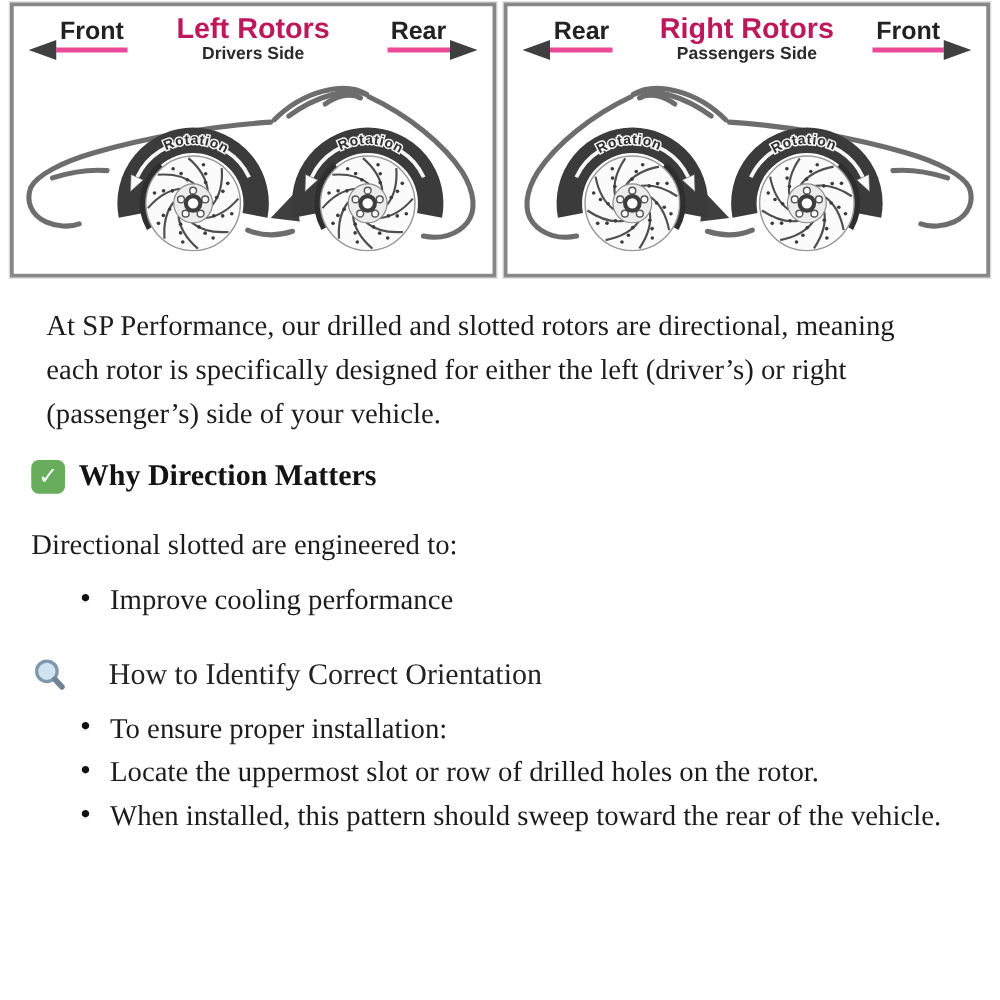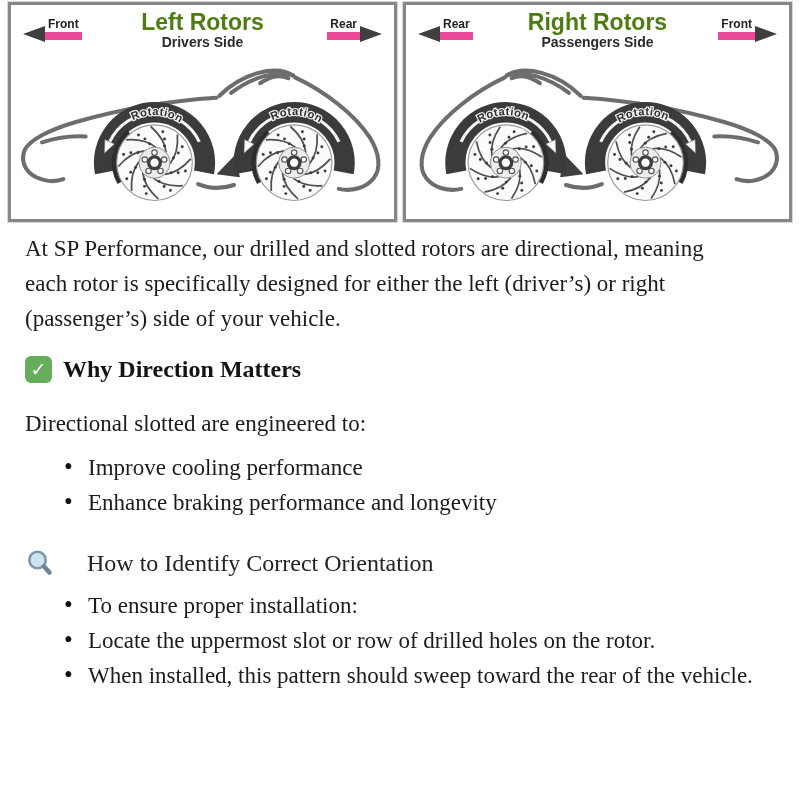--- a/index.html
+++ b/index.html
@@ -3,35 +3,35 @@
 <meta charset="utf-8">
 <style>
   html,body{margin:0;padding:0;background:#ffffff;}
   body{width:800px;height:800px;overflow:hidden;font-family:"Liberation Serif",serif;color:#1c1c1c;}
 
   
   .diagram{display:flex;gap:6px;padding:2px 8px 0 8px;}
   .panel{flex:1;border:3px solid #888;box-shadow:0 0 0 1px #d8d8d8;height:214px;background:#fff;position:relative;overflow:hidden;}
   .panel-head{position:relative;height:52px;}
   .titles{text-align:center;padding-top:5px;}
-  .panel-title{font-family:"Liberation Sans",sans-serif;font-weight:bold;font-size:23px;line-height:24px;color:#4d7c0f;letter-spacing:0px;}
+  .panel-title{font-family:"Liberation Sans",sans-serif;font-weight:bold;font-size:23px;line-height:24px;color:#be185d;letter-spacing:0px;}
   .panel-sub{font-family:"Liberation Sans",sans-serif;font-weight:bold;font-size:14px;color:#2a2a2a;margin-top:0px;}
   .dir{position:absolute;top:9px;}
-  .dir-word{display:inline-block;font-family:"Liberation Sans",sans-serif;font-weight:bold;font-size:12px;color:#222;border-bottom:8px solid #ec4899;padding:0 3px 1px 3px;position:relative;}
+  .dir-word{display:inline-block;font-family:"Liberation Sans",sans-serif;font-weight:bold;font-size:20px;color:#222;border-bottom:4px solid #ec4899;padding:0 3px 1px 3px;position:relative;}
   .dir-l{left:34px;}
   .dir-r{right:34px;}
   .tri{position:absolute;width:0;height:0;border-style:solid;}
   .tri-left{border-width:8px 22px 8px 0;border-color:transparent #3f3f3f transparent transparent;left:-22px;bottom:-10px;}
   .tri-right{border-width:8px 0 8px 22px;border-color:transparent transparent transparent #3f3f3f;right:-22px;bottom:-10px;}
   .car-svg{display:block;width:100%;height:160px;overflow:visible;}
   .car-line{fill:none;stroke:#6d6d6d;stroke-width:4.2;stroke-linecap:round;}
 
   
   .content{padding:9px 30px 0 25px;font-size:23px;line-height:35px;}
-  .intro{margin:0;max-width:722px;}
+  .intro{margin:12px;max-width:722px;}
   h2.sec{display:flex;align-items:center;gap:11px;font-size:24px;line-height:32px;margin:17px 0 0 0;font-weight:bold;color:#141414;}
   h2.sec2{margin-top:27px;font-weight:400;color:#232323;gap:32px;}
   .lead{margin:21px 0 0 0;}
   ul.blist{list-style:none;margin:9px 0 0 0;padding:0 0 0 63px;}
   ul.blist li{position:relative;max-width:668px;}
   ul.blist li::before{content:"\2022";position:absolute;left:-24px;top:-1px;font-size:25px;color:#111;}
   .check-icon{display:inline-flex;width:27px;height:27px;background:#67ad5b;border-radius:6px;color:#fff;align-items:center;justify-content:center;font-family:"DejaVu Sans",sans-serif;font-weight:bold;font-size:19px;flex:0 0 auto;}
   .mag-icon{display:inline-flex;width:30px;height:30px;flex:0 0 auto;}
 </style>
 </head>
@@ -284,21 +284,20 @@
 
   <h2 class="sec">
     <span class="check-icon">✓</span>
     <span>Why Direction Matters</span>
   </h2>
 
   <p class="lead">Directional slotted are engineered to:</p>
 
   <ul class="blist">
     <li>Improve cooling performance</li>
-    <li>Enhance braking performance and longevity</li>
   </ul>
 
   <h2 class="sec sec2">
     <span class="mag-icon">
       <svg viewBox="0 0 30 30" width="30" height="30">
         <circle cx="12.5" cy="12" r="8.2" fill="#cfe3f1" stroke="#7d98ab" stroke-width="2.6"></circle>
         <line x1="19" y1="18.5" x2="24.5" y2="24.5" stroke="#6f8494" stroke-width="4.6" stroke-linecap="round"></line>
       </svg>
     </span>
     <span>How to Identify Correct Orientation</span>

